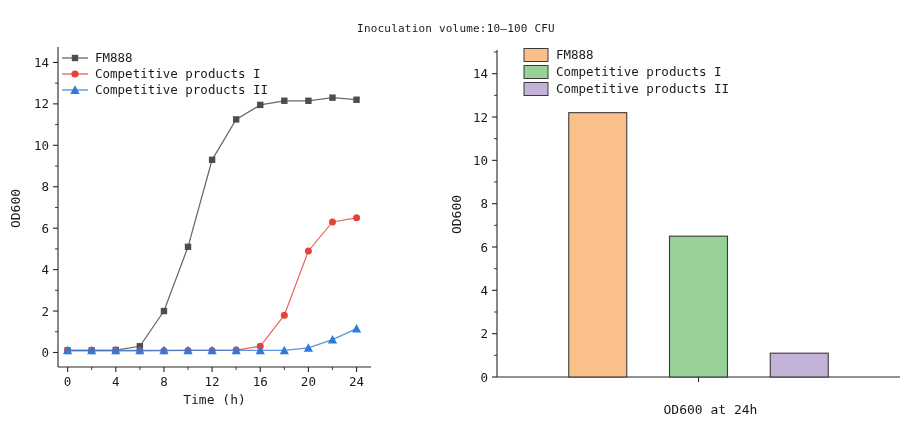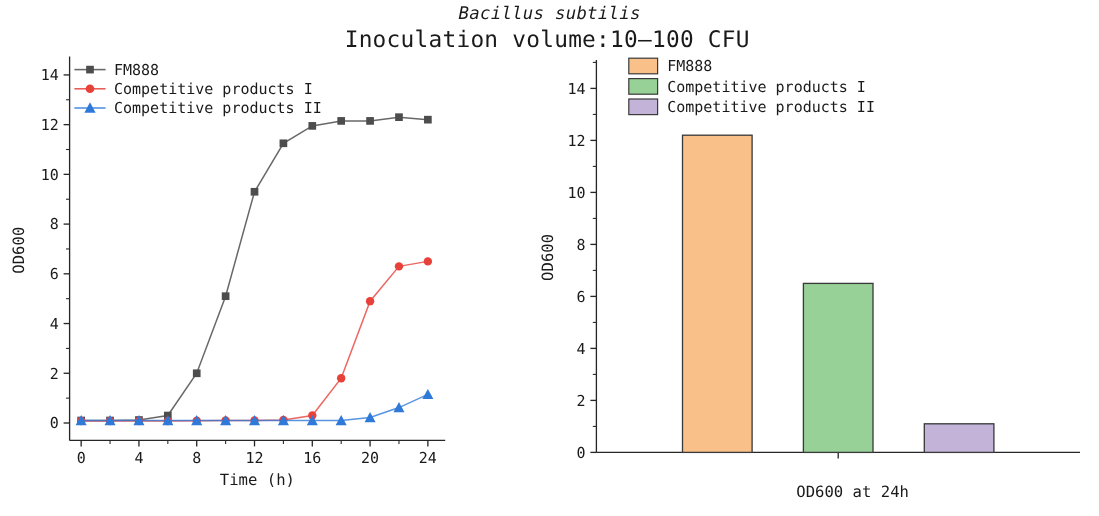--- a/index.html
+++ b/index.html
@@ -3,40 +3,39 @@
 <meta charset="utf-8">
 <style>
   html,body{margin:0;padding:0;background:#ffffff;}
   body{width:916px;height:430px;overflow:hidden;
        font-family:"DejaVu Sans Mono","Liberation Mono",monospace;color:#1a1a1a;}
   #root{position:relative;width:916px;height:430px;}
 
   .ttl{position:absolute;text-align:center;white-space:nowrap;}
   #title-main{left:0;right:0;top:4px;font-size:14.5px;font-style:italic;
               letter-spacing:.2px;}
-  #title-sub{left:0;right:4px;top:22px;font-size:19px;letter-spacing:.2px;}
+  #title-sub{left:0;right:4px;top:22px;font-size:11px;letter-spacing:.2px;}
 
   svg{position:absolute;left:0;top:0;}
   .axis-line{stroke:#262626;stroke-width:1.1;fill:none;}
   .tick{stroke:#262626;stroke-width:1.1;}
   .tickm{stroke:#262626;stroke-width:.9;}
   .ticklbl{font-family:"DejaVu Sans Mono","Liberation Mono",monospace;
            font-size:12.5px;fill:#1a1a1a;}
   .axlbl{font-family:"DejaVu Sans Mono","Liberation Mono",monospace;
          font-size:13px;fill:#1a1a1a;}
   .legtxt{font-family:"DejaVu Sans Mono","Liberation Mono",monospace;
           font-size:12.5px;fill:#1a1a1a;}
   .ser-line{fill:none;stroke-width:1.25;}
 </style>
 </head>
 <body>
 
 <div id="root">
 
-  <div class="ttl" id="title-main">Bacillus subtilis</div>
   <div class="ttl" id="title-sub">Inoculation volume:10–100 CFU</div>
 
   <svg width="916" height="430">
     <g id="left-panel">
         <line x1="58" y1="47" x2="58" y2="367" class="axis-line"></line>
         <line x1="58" y1="367" x2="371" y2="367" class="axis-line"></line>
         <line x1="58" y1="352.4967320261438" x2="53" y2="352.4967320261438" class="tick"></line>
         <text x="49" y="356.9967320261438" class="ticklbl" text-anchor="end">0</text>
         <line x1="58" y1="311.05882352941177" x2="53" y2="311.05882352941177" class="tick"></line>
         <text x="49" y="315.55882352941177" class="ticklbl" text-anchor="end">2</text>

